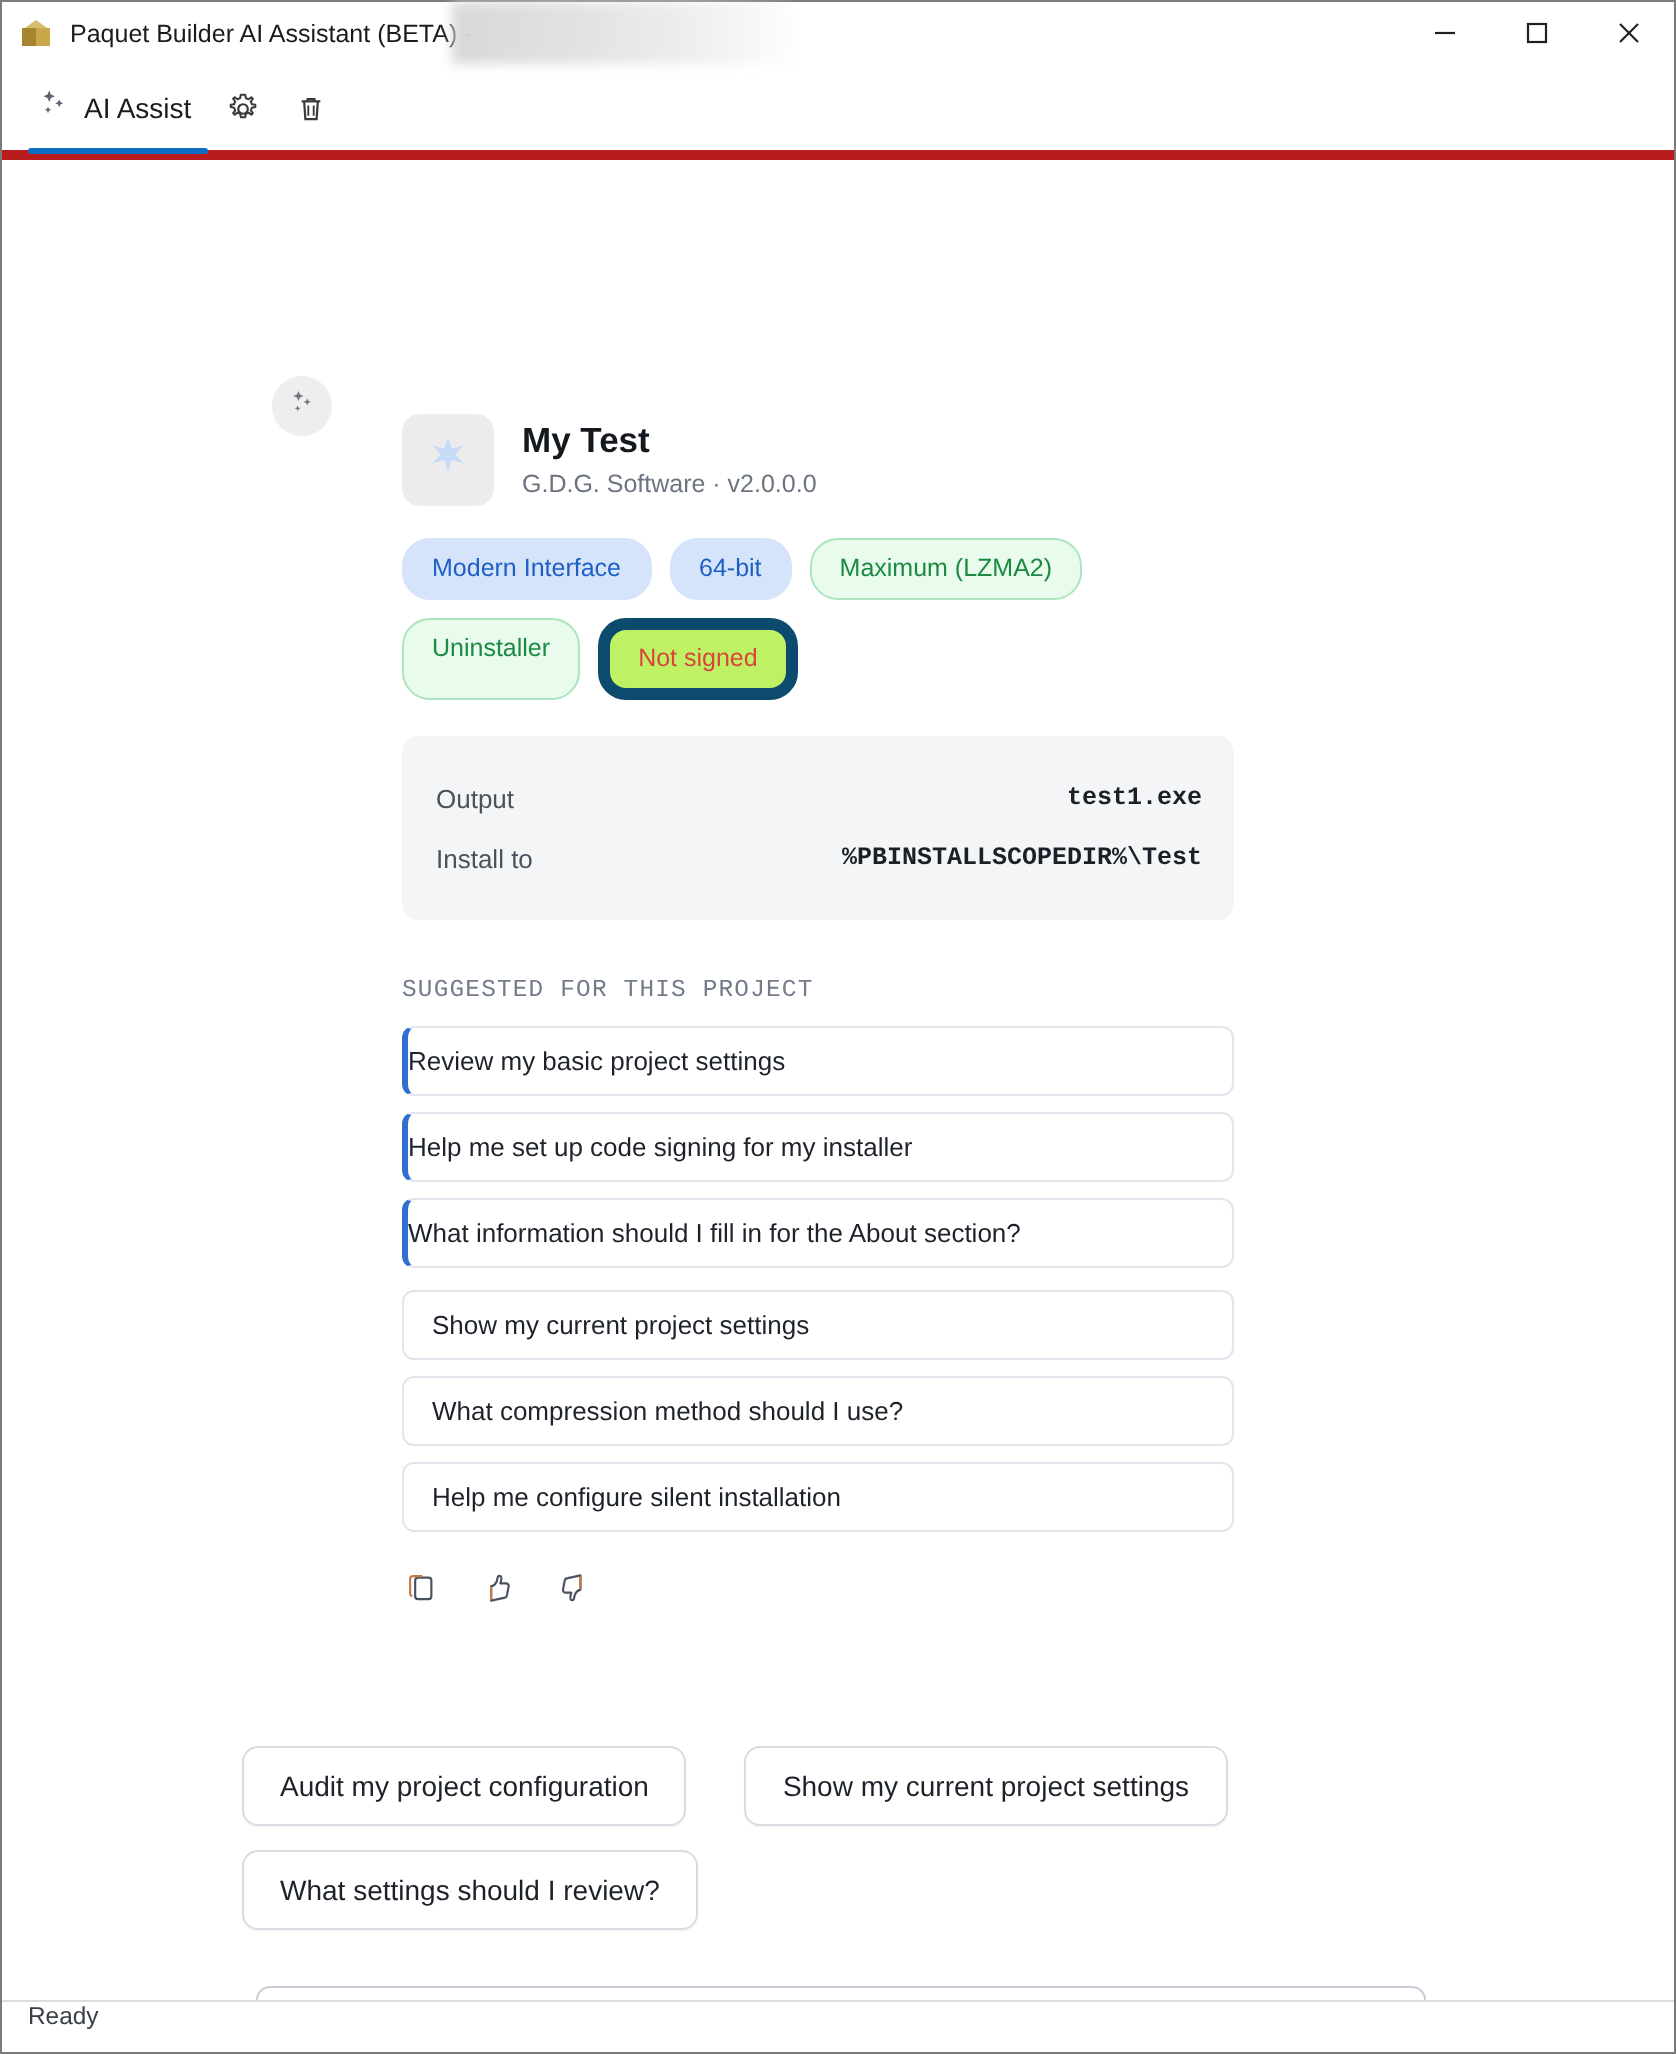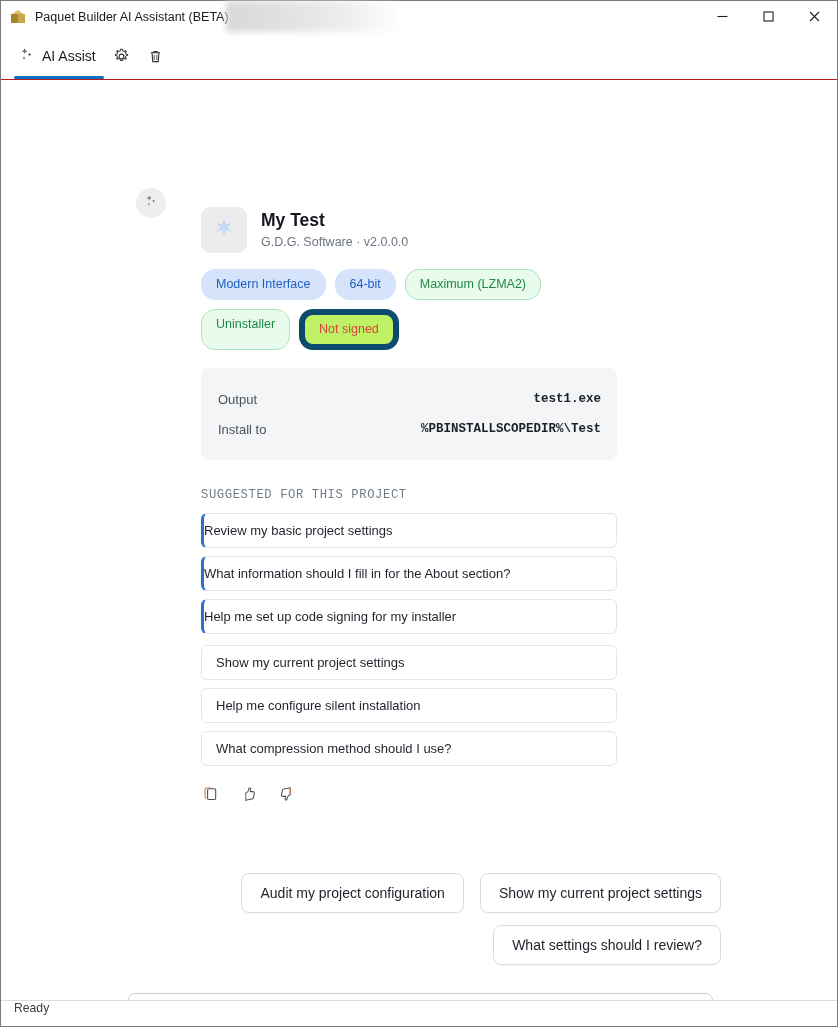--- a/index.html
+++ b/index.html
@@ -100,21 +100,21 @@
     justify-content: center;
     color: #202020;
   }
   .winbtn svg { display: block; }
 
   
   .toolbar {
     flex: 0 0 47px;
     height: 47px;
     background: #ffffff;
-    border-bottom: 1px solid #b91c1c;
+    border-bottom: 5px solid #b91c1c;
     display: flex;
     align-items: center;
     padding-left: 12px;
     gap: 0px;
     box-sizing: border-box;
   }
   .tab {
     height: 46px;
     display: flex;
     align-items: center;
@@ -313,22 +313,22 @@
   }
 
   
   .chips {
     position: absolute;
     left: 120px;
     top: 793px;
     width: 600px;
     display: flex;
     flex-wrap: wrap;
-    justify-content: flex-end;
-    gap: 12px 16px;
+    justify-content: flex-start;
+    gap: 12px 29px;
   }
   .chip {
     border: 1px solid #d8dce2;
     background: #ffffff;
     border-radius: 8px;
     padding: 11px 18px;
     font-size: 14px;
     color: #1d222a;
     box-shadow: 0 1px 1px rgba(0,0,0,0.03);
     line-height: 16px;
@@ -473,28 +473,28 @@
         </div>
         <div class="kv-row">
           <span class="kv-key">Install to</span>
           <span class="kv-val">%PBINSTALLSCOPEDIR%\Test</span>
         </div>
       </div>
 
       <div class="section-label">SUGGESTED FOR THIS PROJECT</div>
       <div class="sugg-list">
         <div class="sugg-item">Review my basic project settings</div>
+        <div class="sugg-item">Help me set up code signing for my installer</div>
         <div class="sugg-item">What information should I fill in for the About section?</div>
-        <div class="sugg-item">Help me set up code signing for my installer</div>
       </div>
 
       <div class="task-list">
         <div class="task-item">Show my current project settings</div>
+        <div class="task-item">What compression method should I use?</div>
         <div class="task-item">Help me configure silent installation</div>
-        <div class="task-item">What compression method should I use?</div>
       </div>
 
       <div class="feedback">
         <div class="fb-btn">
           <svg width="18" height="18" viewBox="0 0 20 20">
             <rect x="6.2" y="4.2" width="9" height="12" rx="1.6" fill="none" stroke="#4a5160" stroke-width="1.2"></rect>
             <path d="M4.6 14.6 A1.6 1.6 0 0 1 3.4 13.1 V5.0 A1.6 1.6 0 0 1 5.0 3.4 h5.2" fill="none" stroke="#c87a4a" stroke-width="1.2"></path>
           </svg>
         </div>
         <div class="fb-btn">

